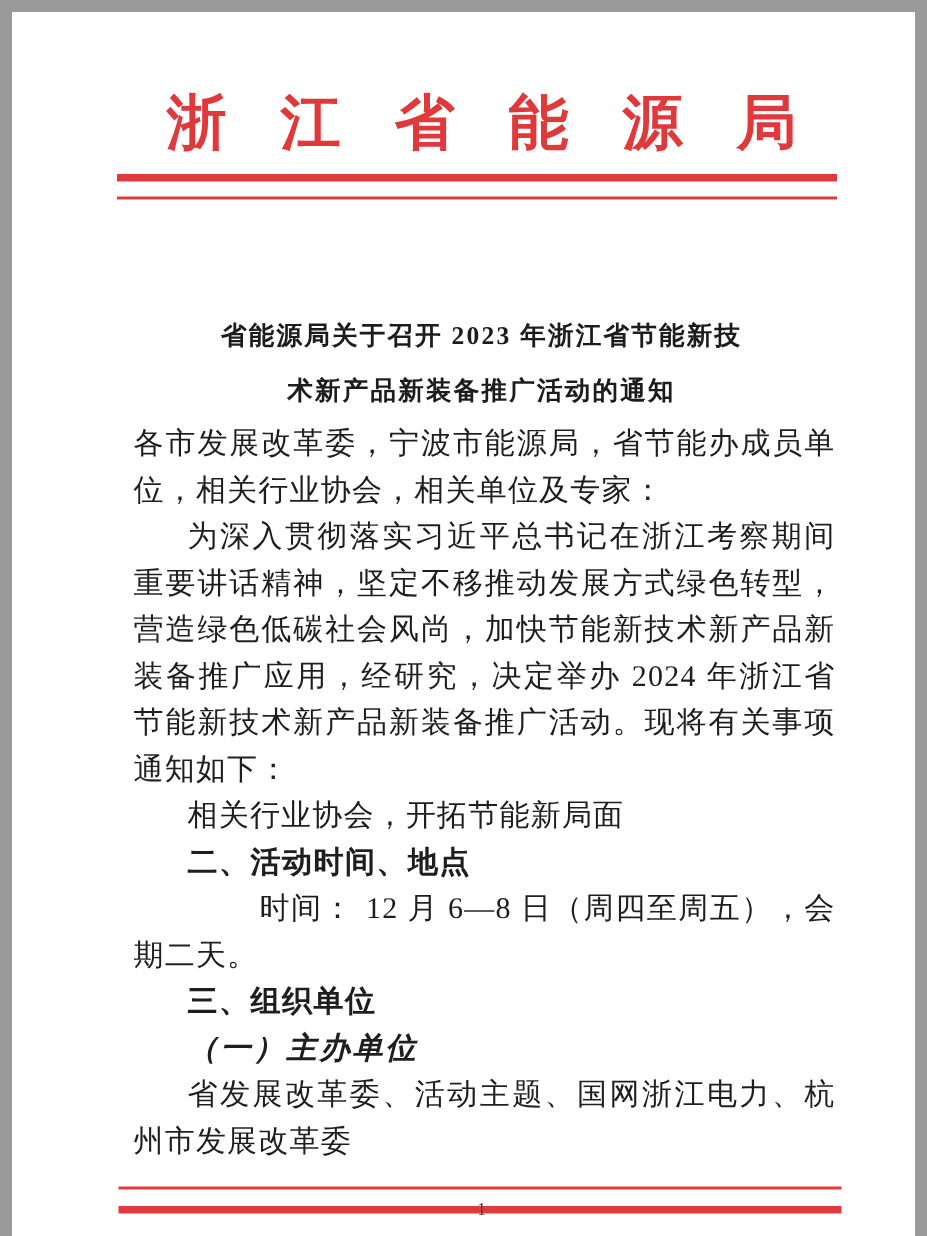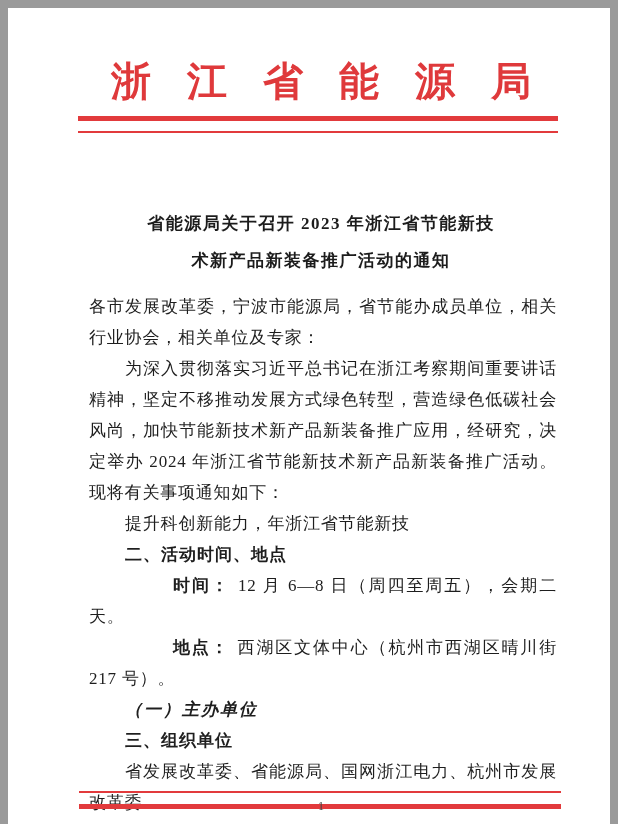--- a/index.html
+++ b/index.html
@@ -49,44 +49,44 @@
     color: #1c1c1c;
     font-size: 17px;
     font-weight: bold;
     line-height: 33px;
     letter-spacing: 1.5px;
     font-family: "Liberation Serif", "DejaVu Serif", serif;
   }
   
   .body-text {
     position: absolute;
-    top: 279px;
+    top: 269px;
     left: 77px;
     width: 468px;
     color: #1e1e1e;
-    font-size: 17px;
+    font-size: 20px;
     letter-spacing: 0.8px;
     line-height: 31px;
     text-align: justify;
     font-family: "Liberation Serif", "DejaVu Serif", serif;
   }
   .body-text p { margin: 0; }
   .indent { text-indent: 36px; }
   .heading-hei {
     font-weight: bold;
     font-family: "Liberation Sans", "DejaVu Sans", sans-serif;
     letter-spacing: 1px;
   }
   .heading-kai {
     font-weight: bold;
     font-style: italic;
     letter-spacing: 2px;
   }
   .inline-label {
-    font-weight: bold;
+    font-weight: normal;
     font-family: "Liberation Sans", "DejaVu Sans", sans-serif;
     padding-left: 44px;
   }
   
   .footer-rule {
     position: absolute;
     top: 775px;
     left: 63px;
     width: 490px;
   }
@@ -119,27 +119,26 @@
   </div>
 
   <div class="doc-title">
     <div>省能源局关于召开 2023 年浙江省节能新技</div>
     <div>术新产品新装备推广活动的通知</div>
   </div>
 
   <div class="body-text">
     <p>各市发展改革委，宁波市能源局，省节能办成员单位，相关行业协会，相关单位及专家：</p>
     <p class="indent">为深入贯彻落实习近平总书记在浙江考察期间重要讲话精神，坚定不移推动发展方式绿色转型，营造绿色低碳社会风尚，加快节能新技术新产品新装备推广应用，经研究，决定举办 2024 年浙江省节能新技术新产品新装备推广活动。现将有关事项通知如下：</p>
-    <p class="indent">提升科创新能力，年浙江省节能新技</p>
+    <p class="indent">相关行业协会，开拓节能新局面</p>
     <p class="indent heading-hei">二、活动时间、地点</p>
     <p class="indent"><span class="inline-label">时间：</span><span>12 月 6—8 日（周四至周五），会期二天。</span></p>
-    <p class="indent"><span class="inline-label">地点：</span><span>西湖区文体中心（杭州市西湖区晴川街 217 号）。</span></p>
+    <p class="indent heading-hei">三、组织单位</p>
     <p class="indent heading-kai">（一）主办单位</p>
-    <p class="indent heading-hei">三、组织单位</p>
-    <p class="indent">省发展改革委、省能源局、国网浙江电力、杭州市发展改革委</p>
+    <p class="indent">省发展改革委、活动主题、国网浙江电力、杭州市发展改革委</p>
   </div>
 
   <div class="footer-rule">
     <div class="thin"></div>
     <div class="gap"></div>
     <div class="thick"></div>
   </div>
 
   <div class="page-number">1</div>
 

